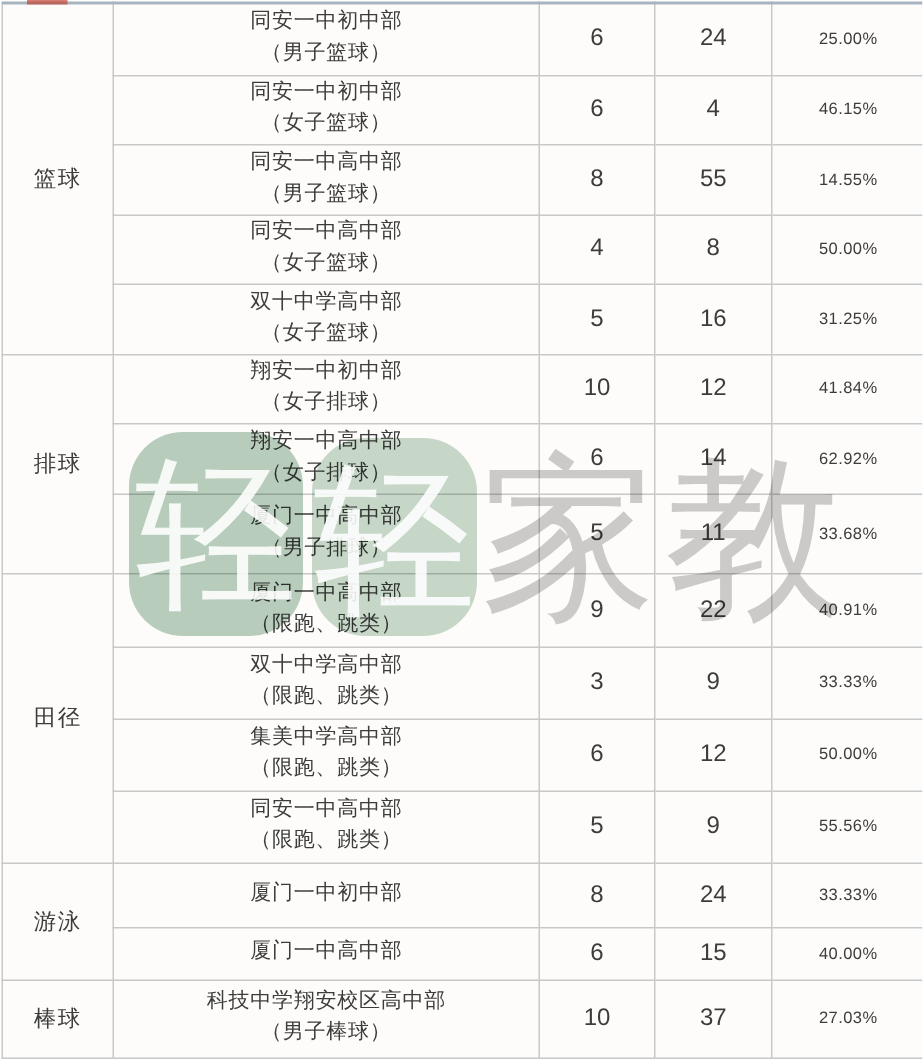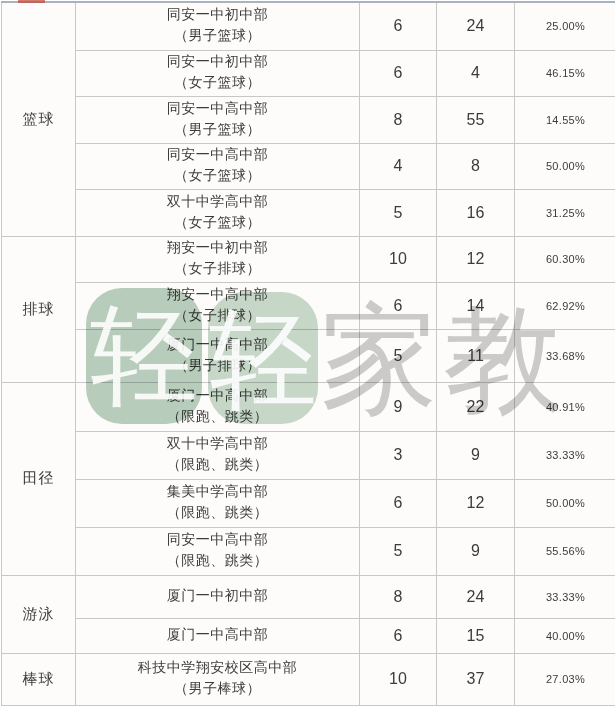--- a/index.html
+++ b/index.html
@@ -157,21 +157,21 @@
           <td class="pct">31.25%</td>
         </tr>
         <tr style="height: 46px;">
           <td rowspan="3" class="sport"><span>排球</span></td>
           <td>
             <div class="school-line">翔安一中初中部</div>
             <div class="school-line">（女子排球）</div>
           </td>
           <td class="num">10</td>
           <td class="num">12</td>
-          <td class="pct">60.30%</td>
+          <td class="pct">41.84%</td>
         </tr>
         <tr style="height: 47px;">
           <td>
             <div class="school-line">翔安一中高中部</div>
             <div class="school-line">（女子排球）</div>
           </td>
           <td class="num">6</td>
           <td class="num">14</td>
           <td class="pct">62.92%</td>
         </tr>

